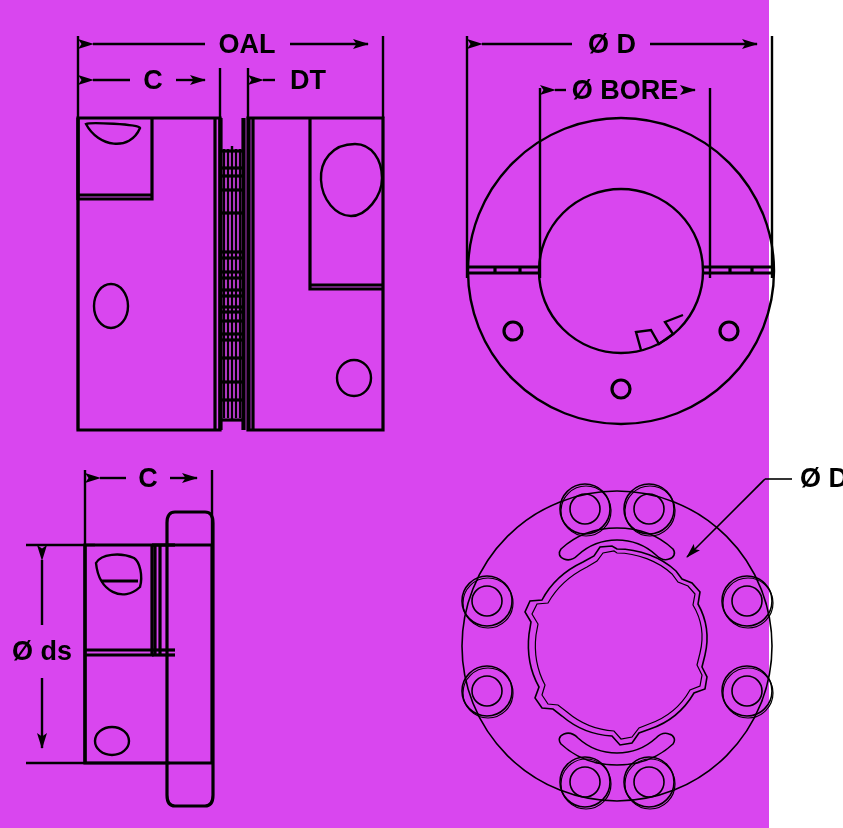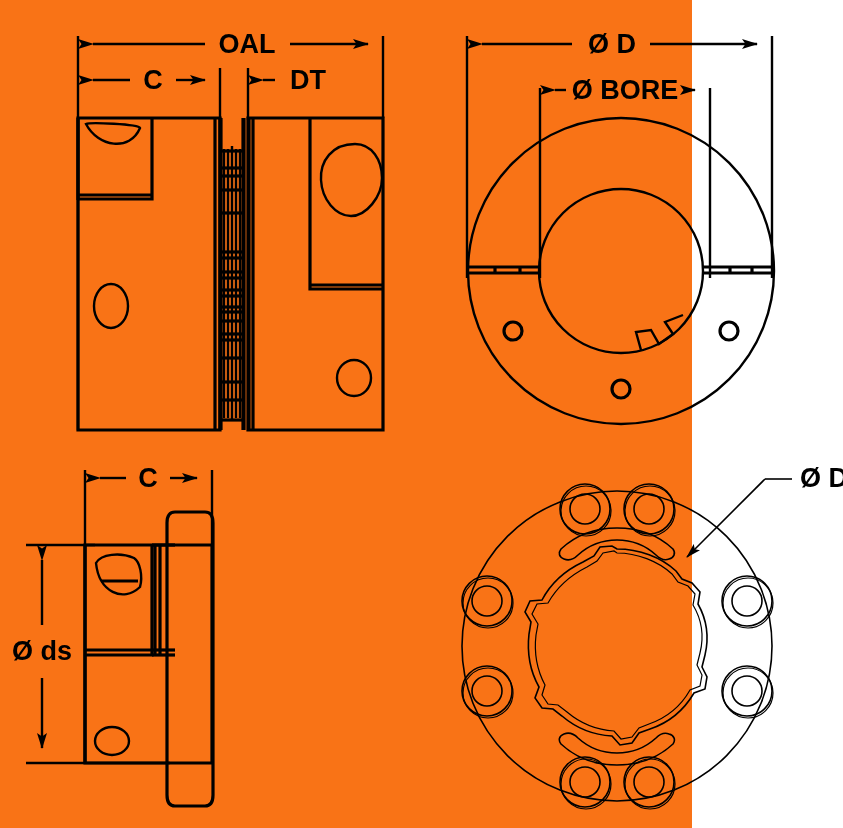--- a/index.html
+++ b/index.html
@@ -1,21 +1,21 @@
 <!DOCTYPE html>
 <html><head>
 <meta charset="utf-8">
 <style>
   html,body{margin:0;padding:0;background:#ffffff;}
   body{
     width:843px;height:828px;
     font-family:"Liberation Sans", sans-serif;
     overflow:hidden;
   }
-  #sheet{position:relative;width:692px;height:828px;background:#f97316;}
+  #sheet{position:relative;width:769px;height:828px;background:#d946ef;}
   svg{display:block;}
   .ln{stroke:#000;fill:none;stroke-linecap:butt;stroke-linejoin:miter;}
   .heavy{stroke-width:3.2;}
   .med{stroke-width:2.4;}
   .thin{stroke-width:1.6;}
   .hair{stroke-width:1.2;}
   .dimtxt{
     font-family:"Liberation Sans", sans-serif;
     font-size:27px;font-weight:700;fill:#000;
     dominant-baseline:middle;

